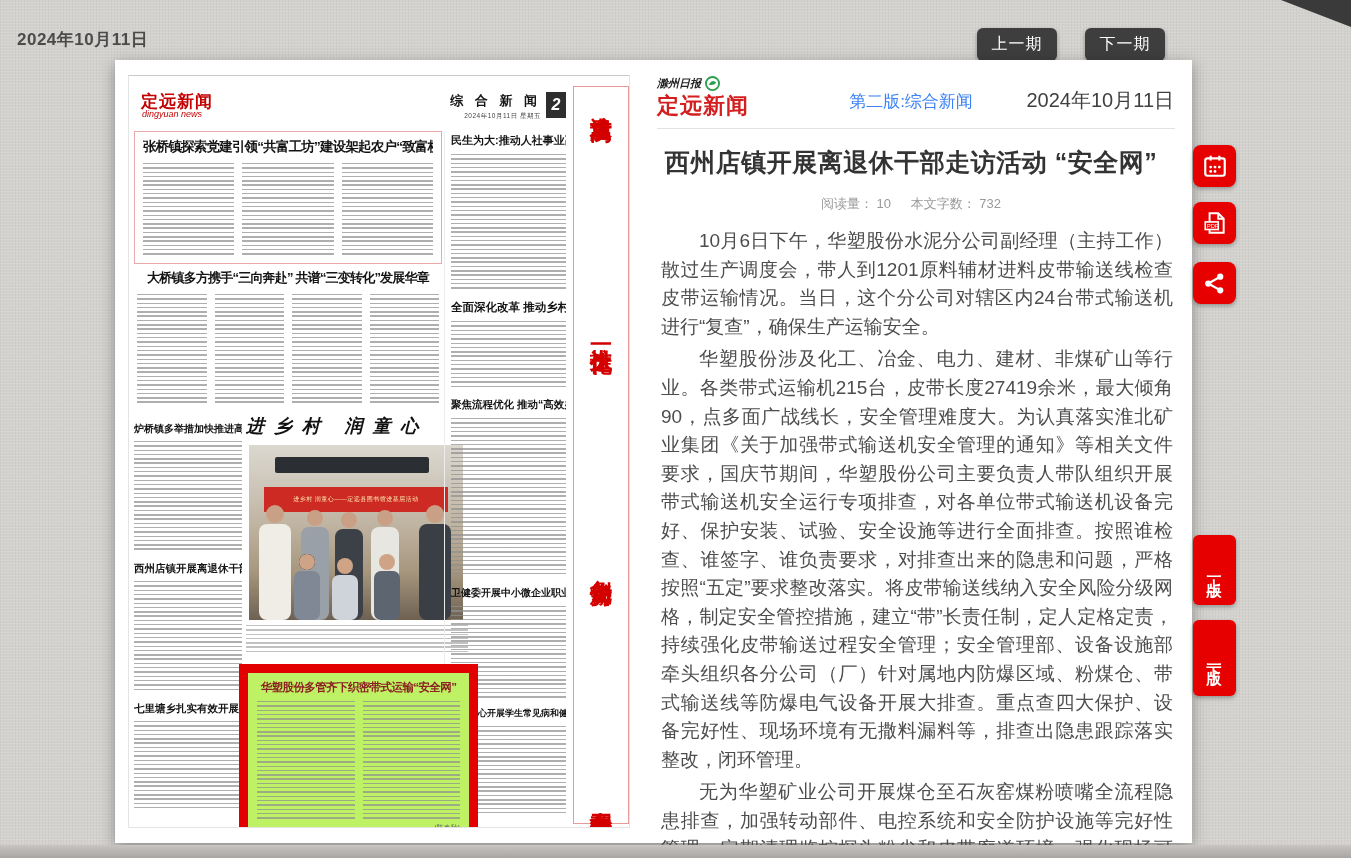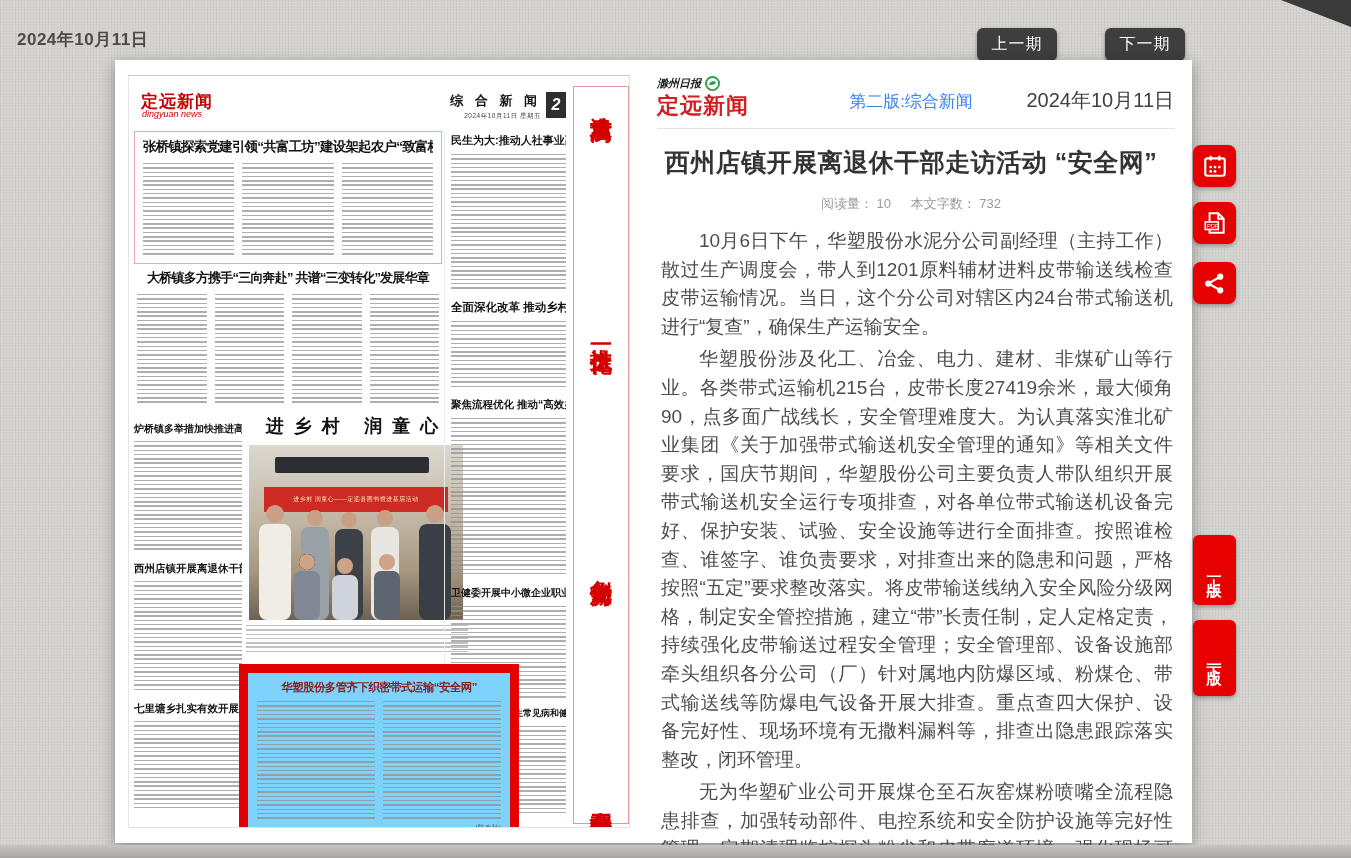--- a/index.html
+++ b/index.html
@@ -32,31 +32,31 @@
   .tx{background:repeating-linear-gradient(180deg,#8f8f8f 0 1.4px, transparent 1.4px 4.3px);opacity:.72;}
   .cols{display:flex;gap:8px;}
   .cols>div{flex:1;}
   .art1{left:5px;top:55px;width:308px;height:133px;border:1px solid #eba8a8;padding:6px 8px;}
   .art1 .np-h{font-size:13.5px;letter-spacing:-.8px;margin-bottom:7px;}
   .h-main2{left:5px;top:193px;width:308px;font-size:13px;letter-spacing:-.8px;}
   .art2-cols{left:8px;top:218px;width:302px;height:112px;}
   .subcol-l{left:5px;width:108px;}
   .hl-small{font-weight:bold;color:#141414;white-space:nowrap;overflow:hidden;}
   .photo-wrap{left:117px;top:338px;width:222px;}
-  .photo-title{font-size:18px;font-weight:bold;color:#111;text-align:center;
+  .photo-title{font-size:18px;font-weight:bold;font-style:italic;color:#111;text-align:left;
     letter-spacing:10px;font-family:"Liberation Serif", serif;}
   .photo{position:relative;margin-top:7px;width:214px;height:175px;left:3px;overflow:hidden;
     background:linear-gradient(180deg,#dcd8d0 0%,#cfc9bd 20%,#c0b4a2 45%,#a7977f 72%,#6e6152 100%);}
   .photo .led{position:absolute;left:12%;top:7%;width:72%;height:9%;background:#2b2f33;border-radius:2px;}
   .photo .banner{position:absolute;left:7%;top:24%;width:86%;height:14%;background:#cd2a24;
     display:flex;align-items:center;justify-content:center;}
   .photo .banner span{font-size:6px;color:#ffe9b0;white-space:nowrap;letter-spacing:.5px;}
   .photo svg{position:absolute;left:0;bottom:0;filter:blur(.5px);}
   .photo-cap{margin-top:5px;height:30px;opacity:.55;}
-  .hl-box{left:110px;top:588px;width:280px;height:178px;border:9px solid #e30000;background:#7dd3fc;z-index:6;
+  .hl-box{left:110px;top:588px;width:239px;height:178px;border:9px solid #e30000;background:#bef264;z-index:6;
     padding:7px 9px 4px 9px;}
   .hl-box .np-h{font-size:11.5px;color:#8b2020;letter-spacing:-.6px;margin-bottom:6px;}
   .hl-box .cols{height:118px;}
   .hl-byline{text-align:right;font-size:7px;color:#555;margin-top:4px;}
   .subcol-r{left:315px;width:122px;border-left:1px solid #ececec;padding-left:6px;}
   .slogan{left:444px;top:10px;width:56px;height:738px;border:1px solid #e89a9a;
     display:flex;flex-direction:column;align-items:center;justify-content:space-between;padding:12px 0;}
   .slogan span{writing-mode:vertical-rl;text-orientation:upright;font-size:22px;font-weight:900;
     color:#d40000;letter-spacing:1px;line-height:1;}
   
@@ -81,21 +81,21 @@
   .page-btn span{writing-mode:vertical-rl;text-orientation:upright;font-size:15px;font-weight:bold;color:#fff;
     letter-spacing:2px;line-height:1;}
 </style>
 </head>
 <body>
 
 <div class="root">
 
   <div class="abs top-date">2024年10月11日</div>
   <button class="abs issue-btn" style="left:977px;top:28px;">上一期</button>
-  <button class="abs issue-btn" style="left:1085px;top:28px;margin-left:20px;">下一期</button>
+  <button class="abs issue-btn" style="left:1085px;top:28px;">下一期</button>
   <div class="abs corner-fold"></div>
 
   <div class="abs panel">
 
     <div class="abs np">
       <div class="abs np-brand-title">定远新闻</div>
       <div class="abs np-brand-sub">dingyuan news</div>
       <div class="abs np-section">
         <div class="t">综 合 新 闻</div>
         <div class="d">2024年10月11日 星期五</div>

